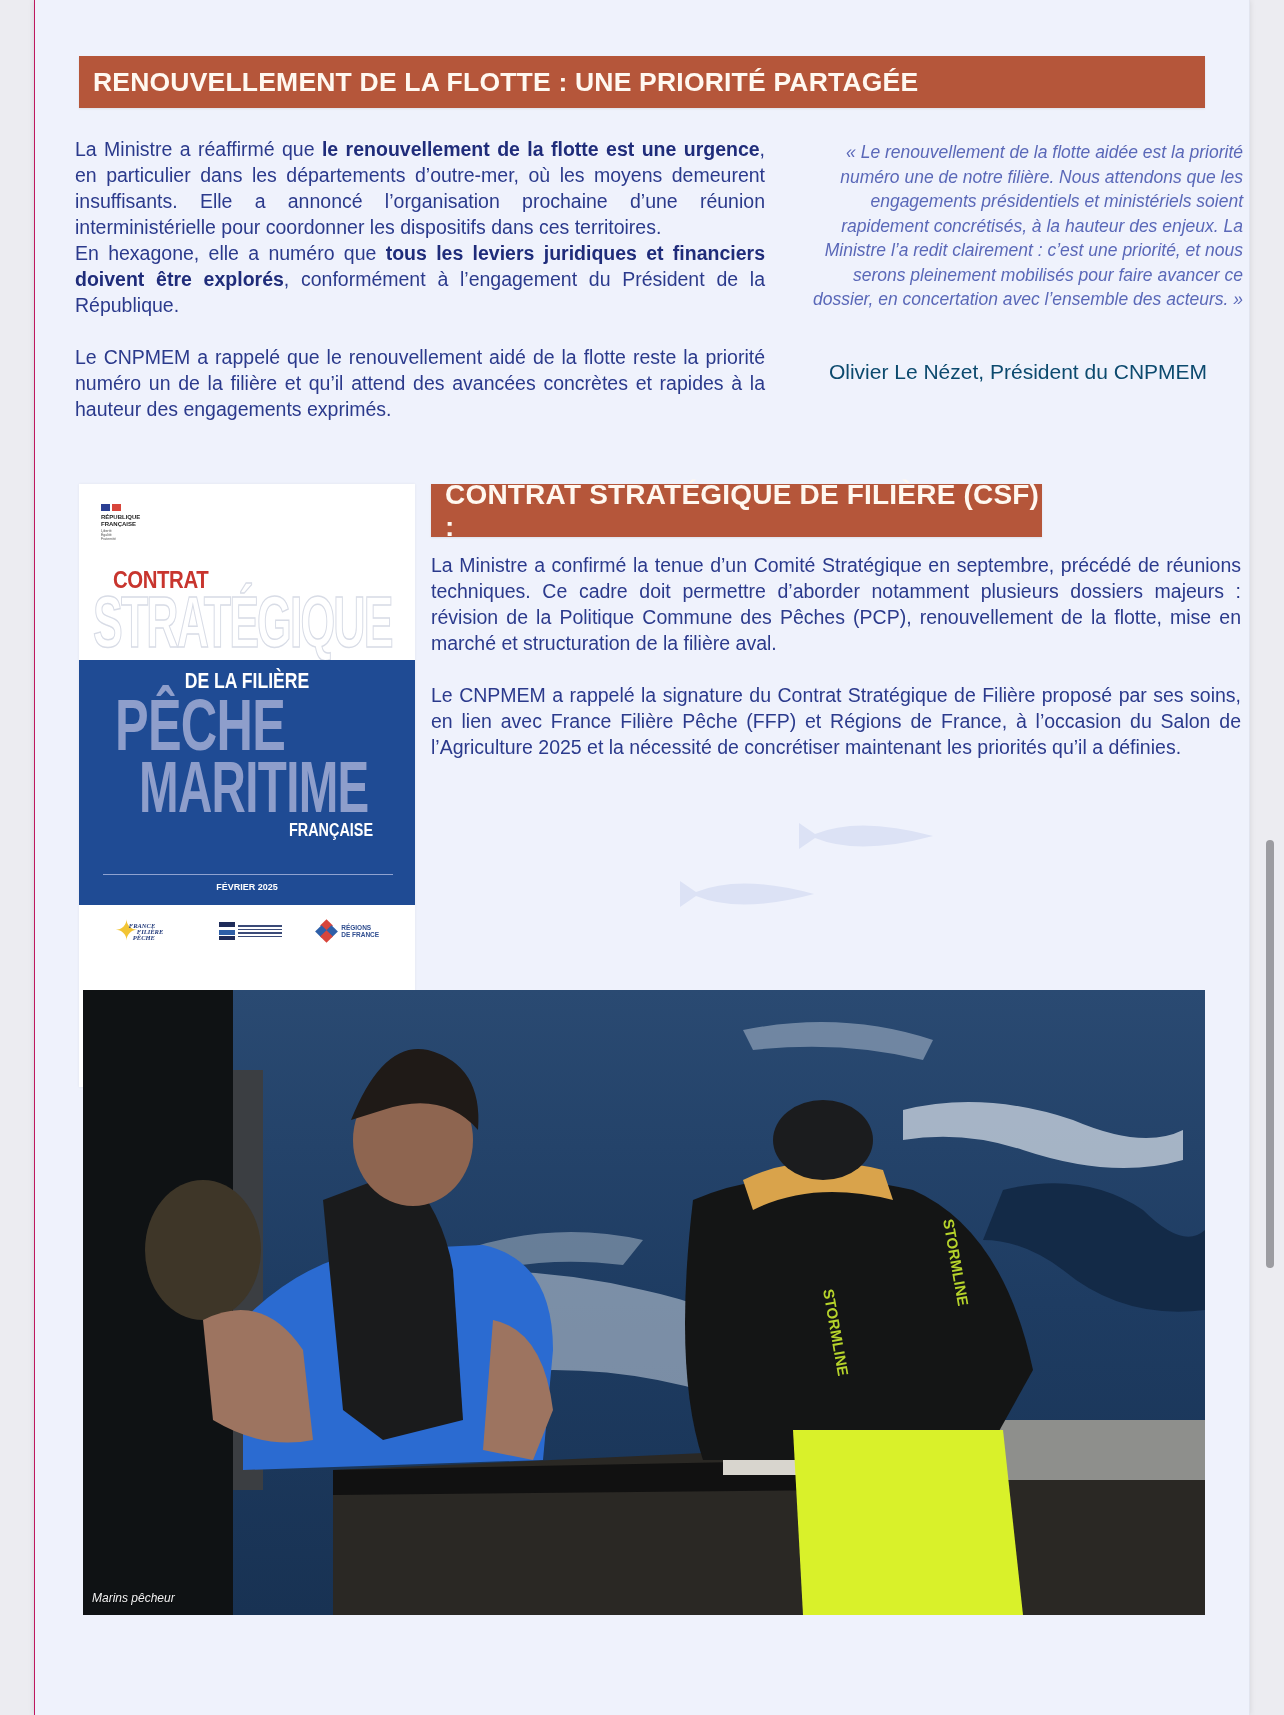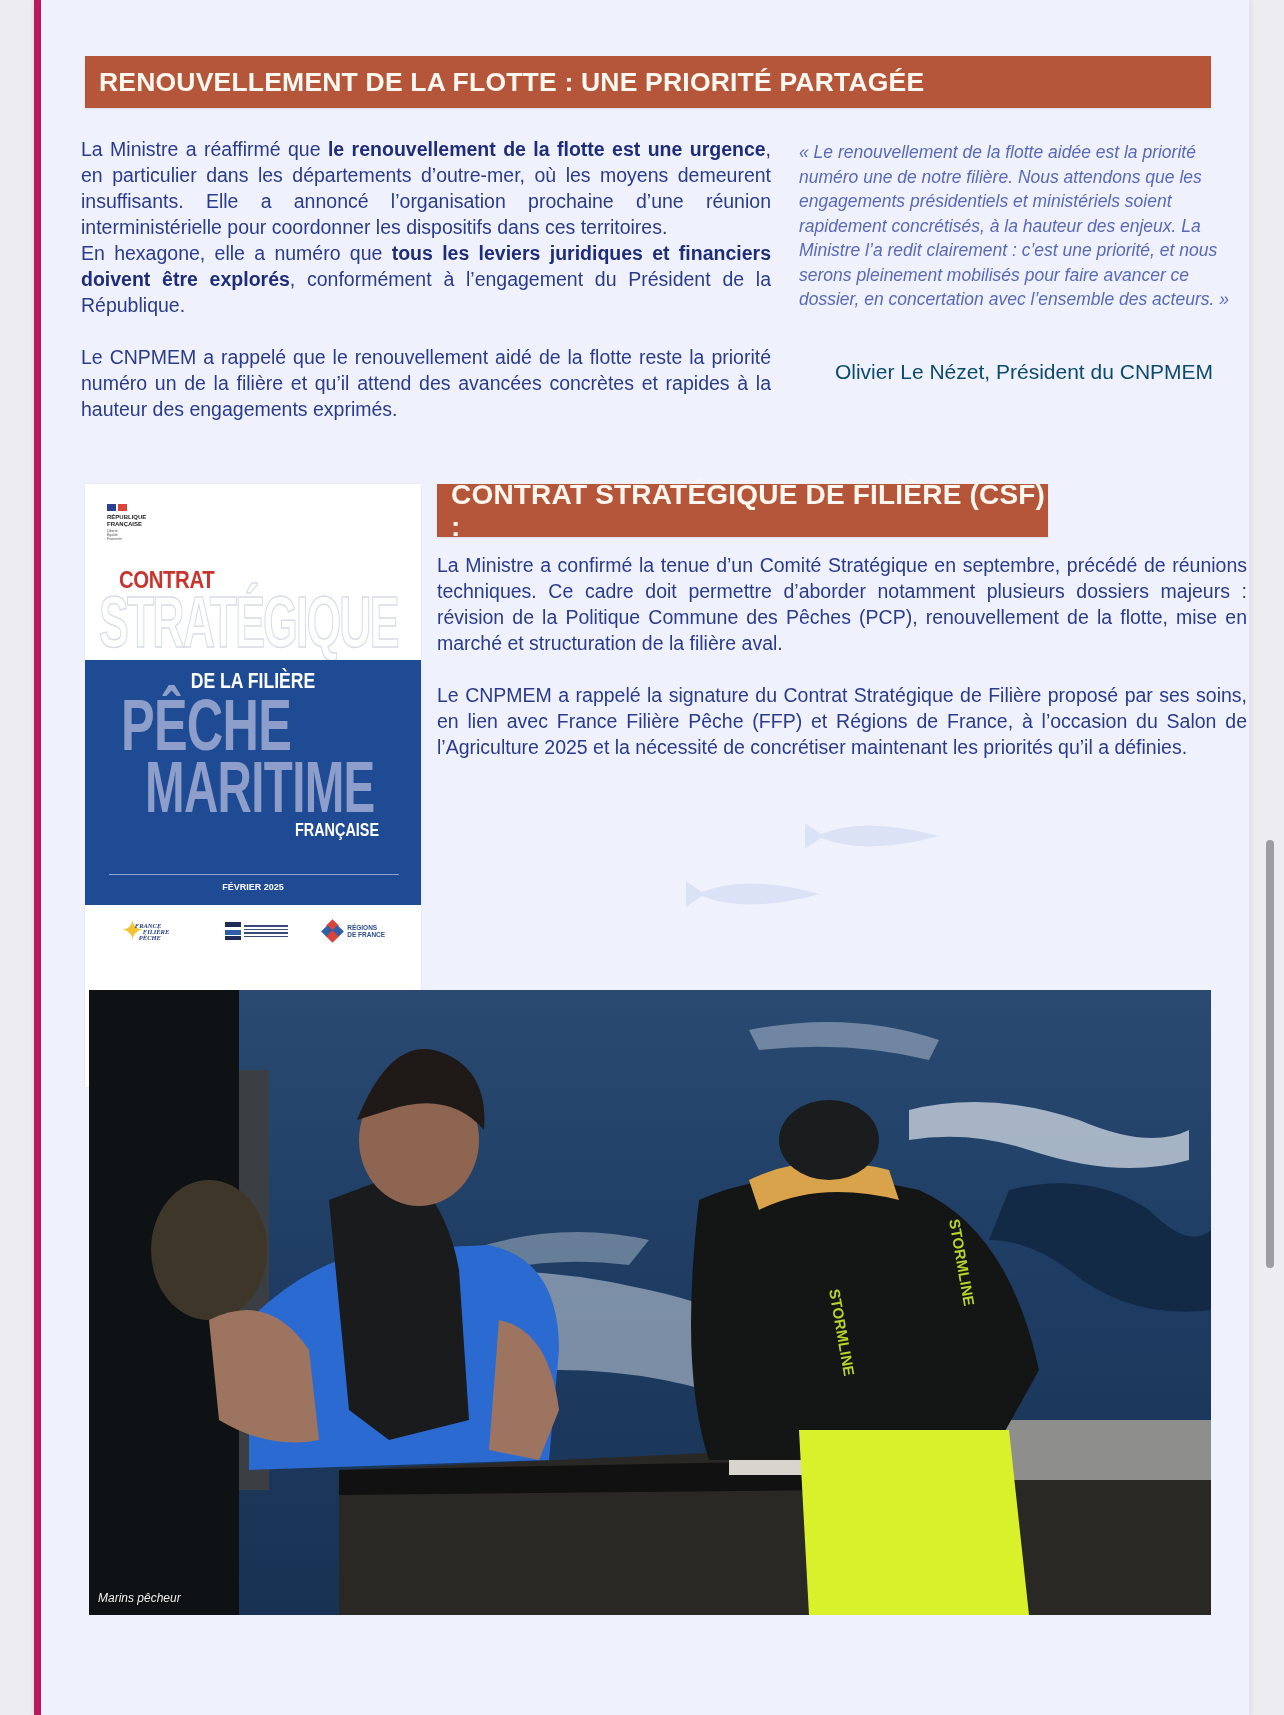--- a/index.html
+++ b/index.html
@@ -3,21 +3,21 @@
 <meta charset="utf-8">
 <style>
   * { box-sizing: border-box; margin: 0; padding: 0; }
   html, body { width: 1284px; height: 1715px; overflow: hidden; }
   body { background: #ECECF1; font-family: "Liberation Sans", sans-serif; position: relative; }
 
   .page {
     position: absolute; left: 34px; top: 0; width: 1216px; height: 1715px;
     background: #EFF2FC;
     box-shadow: 0 0 6px rgba(0,0,0,0.10);
-    border-left: 7px solid #be185d; border-right: 1px solid #E2E5EF;
+    border-left: 1px solid #be185d; border-right: 1px solid #E2E5EF;
   }
 
   .banner {
     position: absolute; background: #B5563A; color: #FFF8F0;
     font-family: "Liberation Sans", sans-serif; font-weight: 700;
     letter-spacing: 0.2px; display: flex; align-items: center;
     box-shadow: 0 1px 2px rgba(0,0,0,0.08);
   }
   .banner-1 { left: 44px; top: 56px; width: 1126px; height: 52px; font-size: 26.5px; padding-left: 14px; }
   .banner-2 { left: 396px; top: 484px; width: 611px; height: 53px; font-size: 28px; padding-left: 14px; }
@@ -30,21 +30,21 @@
   .body-text p { margin-bottom: 26px; }
   .body-text p.tight { margin-bottom: 0; }
   .body-text b { color: #1F2C7A; font-weight: 700; }
 
   .col-left { left: 40px; top: 136px; width: 690px; }
   .col-csf  { left: 396px; top: 552px; width: 810px; }
 
   .quote {
     position: absolute; left: 758px; top: 140px; width: 450px;
     color: #5A68B8; font-style: italic; font-size: 17.5px; line-height: 24.5px;
-    text-align: left; font-family: "Liberation Sans", sans-serif;
+    text-align: right; font-family: "Liberation Sans", sans-serif;
   }
   .quote-author {
     position: absolute; left: 758px; top: 360px; width: 450px;
     color: #0c4a6e; font-size: 21px; text-align: center;
     font-family: "Liberation Sans", sans-serif;
   }
 
   
   .cover {
     position: absolute; left: 44px; top: 484px; width: 336px; height: 603px;

